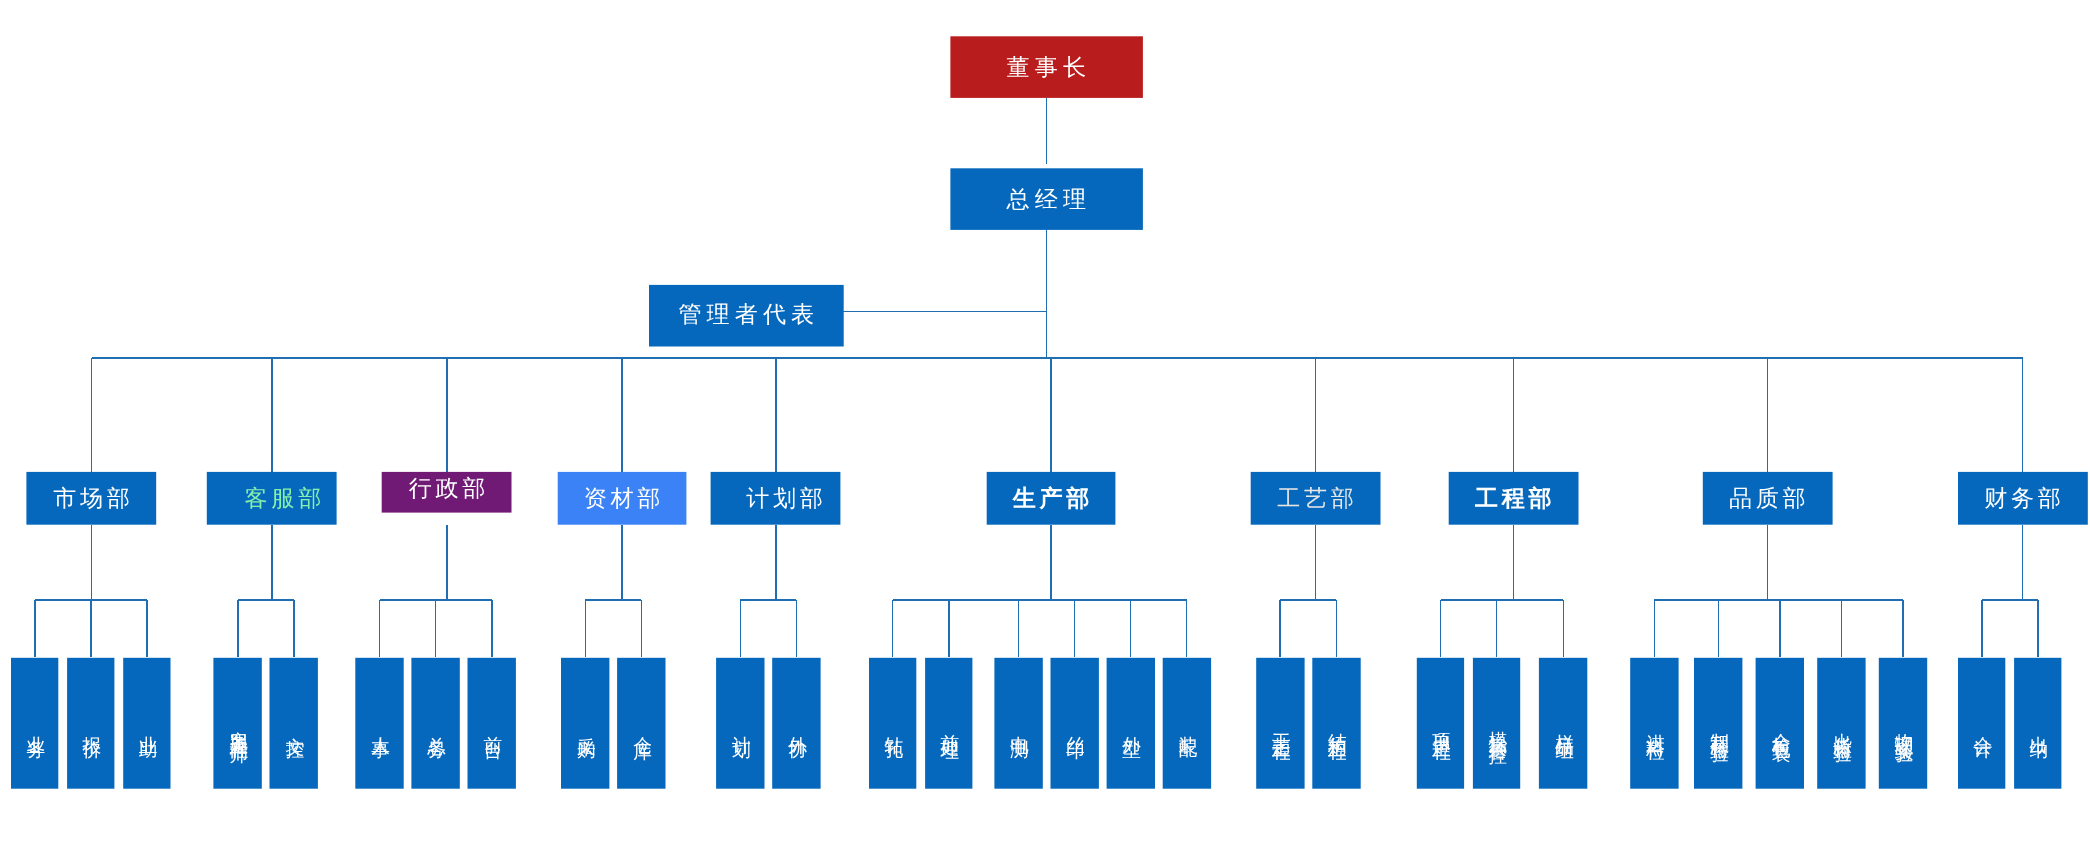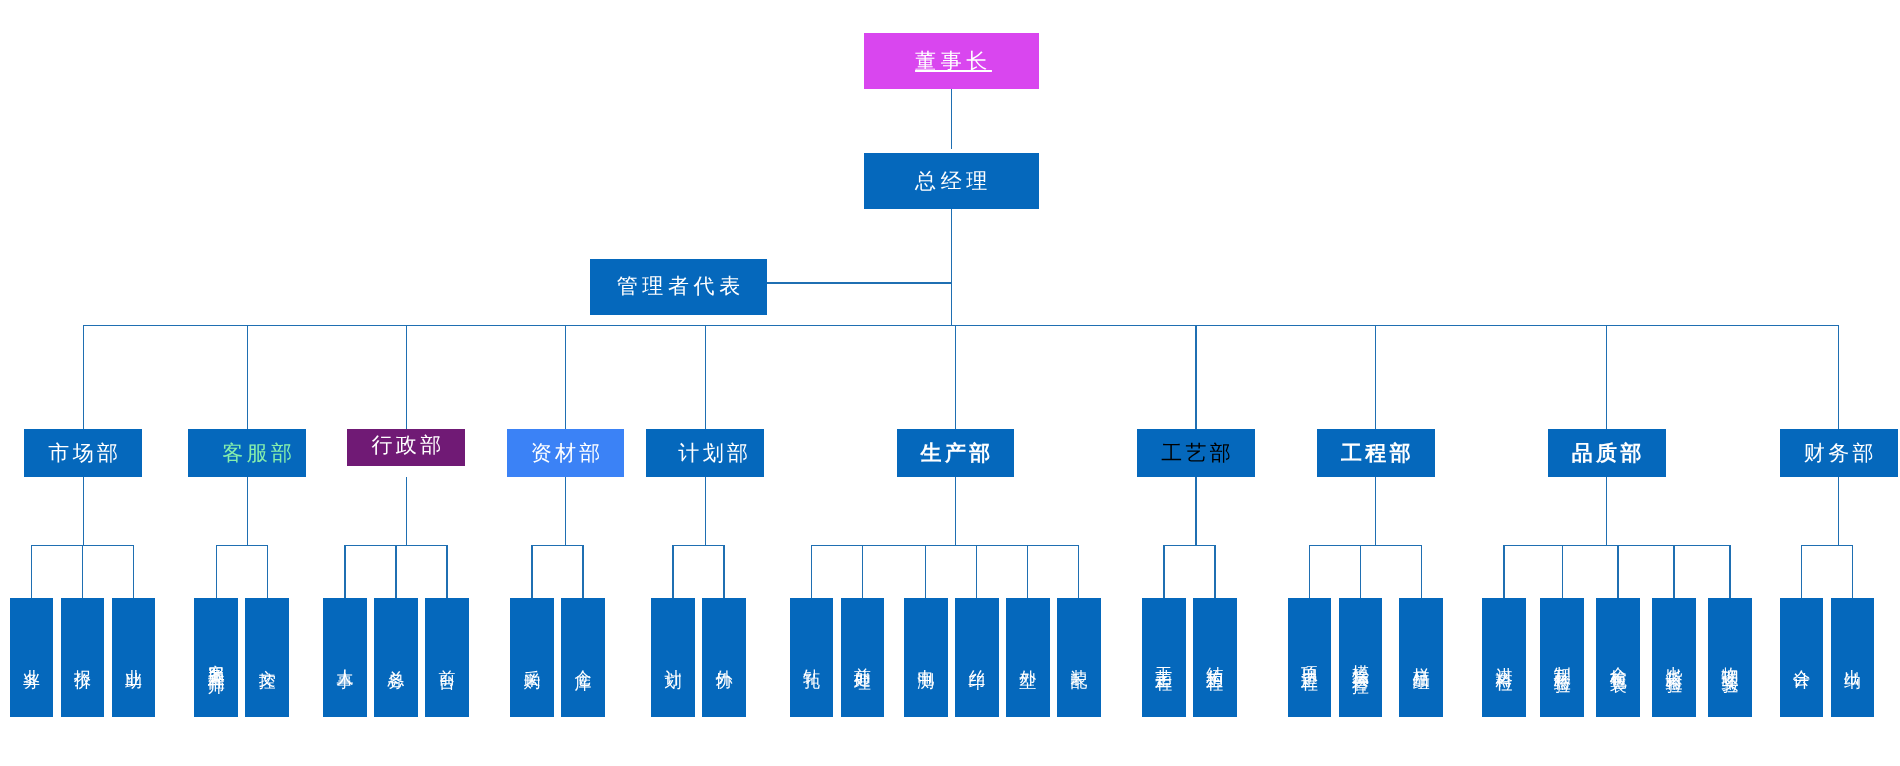--- a/index.html
+++ b/index.html
@@ -124,21 +124,21 @@
       <line x1="1618.158567774936" y1="545.2261146496816" x2="1618.158567774936" y2="597.6751592356688" stroke="#1F6FB2" stroke-width="1.4" shape-rendering="crispEdges"></line>
       <line x1="1674.0409207161124" y1="545.2261146496816" x2="1674.0409207161124" y2="597.6751592356688" stroke="#1F6FB2" stroke-width="1.4" shape-rendering="crispEdges"></line>
       <line x1="1729.923273657289" y1="545.2261146496816" x2="1729.923273657289" y2="597.6751592356688" stroke="#1F6FB2" stroke-width="1.4" shape-rendering="crispEdges"></line>
       <line x1="1838.650895140665" y1="325.671974522293" x2="1838.650895140665" y2="429.3503184713376" stroke="#1F6FB2" stroke-width="1.4" shape-rendering="crispEdges"></line>
       <line x1="1838.650895140665" y1="476.92038216560513" x2="1838.650895140665" y2="545.2261146496816" stroke="#1F6FB2" stroke-width="1.4" shape-rendering="crispEdges"></line>
       <line x1="1801.5984654731456" y1="545.2261146496816" x2="1852.6214833759589" y2="545.2261146496816" stroke="#1F6FB2" stroke-width="1.4" shape-rendering="crispEdges"></line>
       <line x1="1801.5984654731456" y1="545.2261146496816" x2="1801.5984654731456" y2="597.6751592356688" stroke="#1F6FB2" stroke-width="1.4" shape-rendering="crispEdges"></line>
       <line x1="1852.6214833759589" y1="545.2261146496816" x2="1852.6214833759589" y2="597.6751592356688" stroke="#1F6FB2" stroke-width="1.4" shape-rendering="crispEdges"></line>
     </svg>
   <div id="node-layer">
-      <div class="node horiz" style="left: 863.747px; top: 32.9331px; width: 174.936px; height: 56.1083px; background: #d946ef; color: rgb(255, 255, 255); text-decoration: underline;">董事长</div>
+      <div class="node horiz" style="left: 863.747px; top: 32.9331px; width: 174.936px; height: 56.1083px; background: #b91c1c; color: rgb(255, 255, 255);">董事长</div>
       <div class="node horiz" style="left: 863.747px; top: 153px; width: 174.936px; height: 56.1083px; background: rgb(5, 104, 188); color: rgb(255, 255, 255);">总经理</div>
       <div class="node horiz" style="left: 590.409px; top: 258.586px; width: 176.151px; height: 56.1083px; background: rgb(5, 104, 188); color: rgb(255, 255, 255);">管理者代表</div>
       <div class="node dept" style="left: 24.2967px; top: 429.35px; width: 117.839px; height: 47.5701px; background: rgb(5, 104, 188); color: rgb(255, 255, 255);">市场部</div>
       <div class="node vert" style="left: 9.71867px; top: 597.675px; width: 43.734px; height: 119.535px; background: rgb(5, 104, 188); color: rgb(255, 255, 255);">业务</div>
       <div class="node vert" style="left: 60.7417px; top: 597.675px; width: 43.734px; height: 119.535px; background: rgb(5, 104, 188); color: rgb(255, 255, 255);">报价</div>
       <div class="node vert" style="left: 111.765px; top: 597.675px; width: 43.734px; height: 119.535px; background: rgb(5, 104, 188); color: rgb(255, 255, 255);">业助</div>
       <div class="node dept" style="left: 188.299px; top: 429.35px; width: 117.839px; height: 47.5701px; background: rgb(5, 104, 188); color: #86efac; padding-left: 20px;">客服部</div>
       <div class="node vert" style="left: 194.373px; top: 597.675px; width: 43.734px; height: 119.535px; background: rgb(5, 104, 188); color: rgb(255, 255, 255);">客服工程师</div>
       <div class="node vert" style="left: 245.396px; top: 597.675px; width: 43.734px; height: 119.535px; background: rgb(5, 104, 188); color: rgb(255, 255, 255);">文控</div>
       <div class="node dept" style="left: 347.442px; top: 429.35px; width: 117.839px; height: 37px; background: #701a75; color: rgb(255, 255, 255); font-family: Liberation Mono, monospace;">行政部</div>
@@ -151,28 +151,28 @@
       <div class="node dept" style="left: 646.292px; top: 429.35px; width: 117.839px; height: 47.5701px; background: rgb(5, 104, 188); color: rgb(255, 255, 255); padding-left: 16px;">计划部</div>
       <div class="node vert" style="left: 651.151px; top: 597.675px; width: 43.734px; height: 119.535px; background: rgb(5, 104, 188); color: rgb(255, 255, 255);">计划</div>
       <div class="node vert" style="left: 702.174px; top: 597.675px; width: 43.734px; height: 119.535px; background: rgb(5, 104, 188); color: rgb(255, 255, 255);">外协</div>
       <div class="node dept" style="left: 896.547px; top: 429.35px; width: 117.839px; height: 47.5701px; background: rgb(5, 104, 188); color: rgb(255, 255, 255); font-weight: bold;">生产部</div>
       <div class="node vert" style="left: 789.642px; top: 597.675px; width: 43.734px; height: 119.535px; background: rgb(5, 104, 188); color: rgb(255, 255, 255);">钻孔</div>
       <div class="node vert" style="left: 840.665px; top: 597.675px; width: 43.734px; height: 119.535px; background: rgb(5, 104, 188); color: rgb(255, 255, 255);">前处理</div>
       <div class="node vert" style="left: 903.836px; top: 597.675px; width: 43.734px; height: 119.535px; background: rgb(5, 104, 188); color: rgb(255, 255, 255);">电测</div>
       <div class="node vert" style="left: 954.859px; top: 597.675px; width: 43.734px; height: 119.535px; background: rgb(5, 104, 188); color: rgb(255, 255, 255);">丝印</div>
       <div class="node vert" style="left: 1005.88px; top: 597.675px; width: 43.734px; height: 119.535px; background: rgb(5, 104, 188); color: rgb(255, 255, 255);">外型</div>
       <div class="node vert" style="left: 1056.91px; top: 597.675px; width: 43.734px; height: 119.535px; background: rgb(5, 104, 188); color: rgb(255, 255, 255);">装配</div>
-      <div class="node dept" style="left: 1137.08px; top: 429.35px; width: 117.839px; height: 47.5701px; background: rgb(5, 104, 188); color: #000000;">工艺部</div>
+      <div class="node dept" style="left: 1137.08px; top: 429.35px; width: 117.839px; height: 47.5701px; background: rgb(5, 104, 188); color: #e5e5e5;">工艺部</div>
       <div class="node vert" style="left: 1141.94px; top: 597.675px; width: 43.734px; height: 119.535px; background: rgb(5, 104, 188); color: rgb(255, 255, 255);">工艺工程</div>
       <div class="node vert" style="left: 1192.97px; top: 597.675px; width: 43.734px; height: 119.535px; background: rgb(5, 104, 188); color: rgb(255, 255, 255);">结构工程</div>
       <div class="node dept" style="left: 1316.88px; top: 429.35px; width: 117.839px; height: 47.5701px; background: rgb(5, 104, 188); color: rgb(255, 255, 255); font-weight: bold;">工程部</div>
       <div class="node vert" style="left: 1287.72px; top: 597.675px; width: 43.734px; height: 119.535px; background: rgb(5, 104, 188); color: rgb(255, 255, 255);">项目工程</div>
       <div class="node vert" style="left: 1338.75px; top: 597.675px; width: 43.734px; height: 119.535px; background: rgb(5, 104, 188); color: rgb(255, 255, 255);">模治具管控</div>
       <div class="node vert" style="left: 1399.49px; top: 597.675px; width: 43.734px; height: 119.535px; background: rgb(5, 104, 188); color: rgb(255, 255, 255);">样品组</div>
-      <div class="node dept" style="left: 1547.7px; top: 429.35px; width: 117.839px; height: 47.5701px; background: rgb(5, 104, 188); color: rgb(255, 255, 255); font-weight: bold;">品质部</div>
+      <div class="node dept" style="left: 1547.7px; top: 429.35px; width: 117.839px; height: 47.5701px; background: rgb(5, 104, 188); color: rgb(255, 255, 255);">品质部</div>
       <div class="node vert" style="left: 1482.1px; top: 597.675px; width: 43.734px; height: 119.535px; background: rgb(5, 104, 188); color: rgb(255, 255, 255);">进料检</div>
       <div class="node vert" style="left: 1540.41px; top: 597.675px; width: 43.734px; height: 119.535px; background: rgb(5, 104, 188); color: rgb(255, 255, 255);">制程检验</div>
       <div class="node vert" style="left: 1596.29px; top: 597.675px; width: 43.734px; height: 119.535px; background: rgb(5, 104, 188); color: rgb(255, 255, 255);">全检包装</div>
       <div class="node vert" style="left: 1652.17px; top: 597.675px; width: 43.734px; height: 119.535px; background: rgb(5, 104, 188); color: rgb(255, 255, 255);">出货检验</div>
       <div class="node vert" style="left: 1708.06px; top: 597.675px; width: 43.734px; height: 119.535px; background: rgb(5, 104, 188); color: rgb(255, 255, 255);">物理实验</div>
       <div class="node dept" style="left: 1779.73px; top: 429.35px; width: 117.839px; height: 47.5701px; background: rgb(5, 104, 188); color: rgb(255, 255, 255);">财务部</div>
       <div class="node vert" style="left: 1779.73px; top: 597.675px; width: 43.734px; height: 119.535px; background: rgb(5, 104, 188); color: rgb(255, 255, 255);">会计</div>
       <div class="node vert" style="left: 1830.75px; top: 597.675px; width: 43.734px; height: 119.535px; background: rgb(5, 104, 188); color: rgb(255, 255, 255);">出纳</div>
     </div>
 </div>

